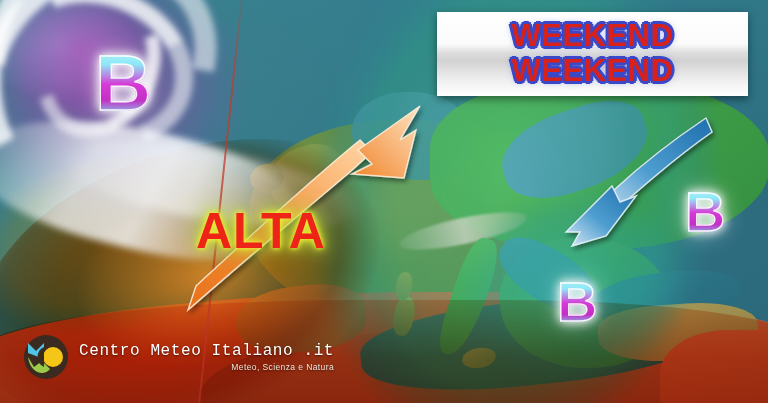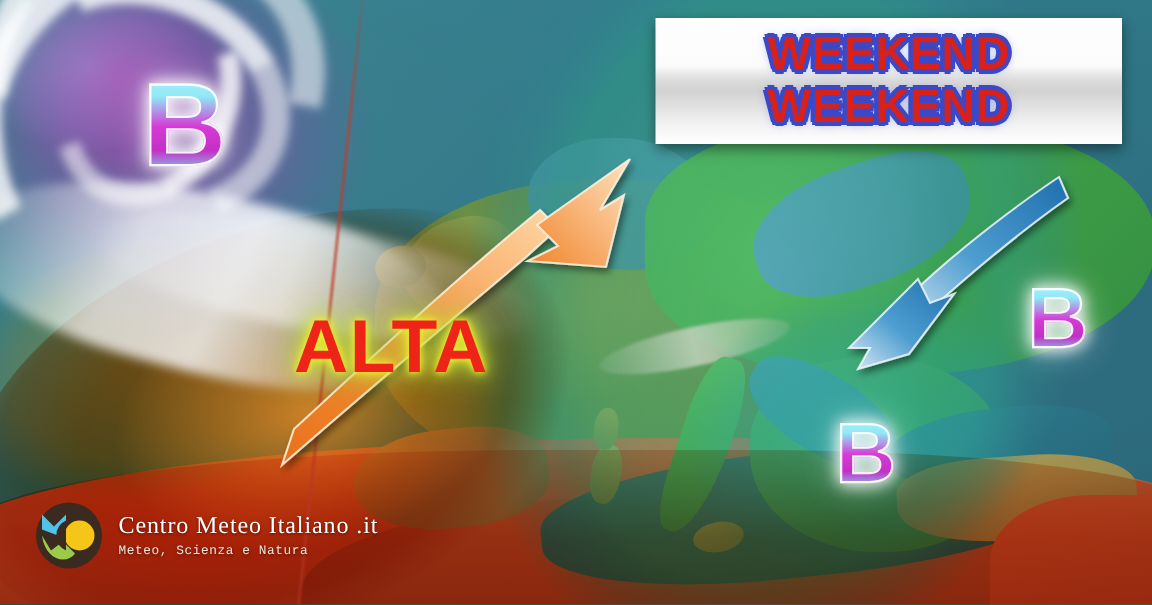--- a/index.html
+++ b/index.html
@@ -351,31 +351,32 @@
       -3px 0 0 #3b49c8, 3px 0 0 #3b49c8, 0 -3px 0 #3b49c8, 0 3px 0 #3b49c8,
       0 0 7px rgba(90,120,230,.85);
     user-select:none;
   }
 
   
   .logo{position:absolute;left:22px;top:333px;display:flex;align-items:center;gap:9px;}
   .logo-mark{position:relative;width:48px;height:48px;flex:0 0 48px;}
   .logo-text{display:flex;flex-direction:column;line-height:1;}
   .logo-title{
-    font-family:Liberation Serif, serif;
+    font-family:Liberation Mono, monospace;
     font-size:16px;font-weight:normal;color:#fff;
     letter-spacing:.6px;
     text-shadow:0 1px 2px rgba(0,0,0,.55);
     white-space:nowrap;
   }
   .logo-sub{
-    font-family:Liberation Mono, monospace;
+    font-family:Liberation Sans, sans-serif;
     font-size:8.5px;color:#efe6dc;margin-top:4px;letter-spacing:.4px;
     text-shadow:0 1px 2px rgba(0,0,0,.5);
     white-space:nowrap;
+    text-align:right;
   }
 </style>
 </head>
 <body>
 
 <div id="stage">
 
   <div class="layer ocean"></div>
   <div class="eurland"></div>
   <div class="northsea"></div>

